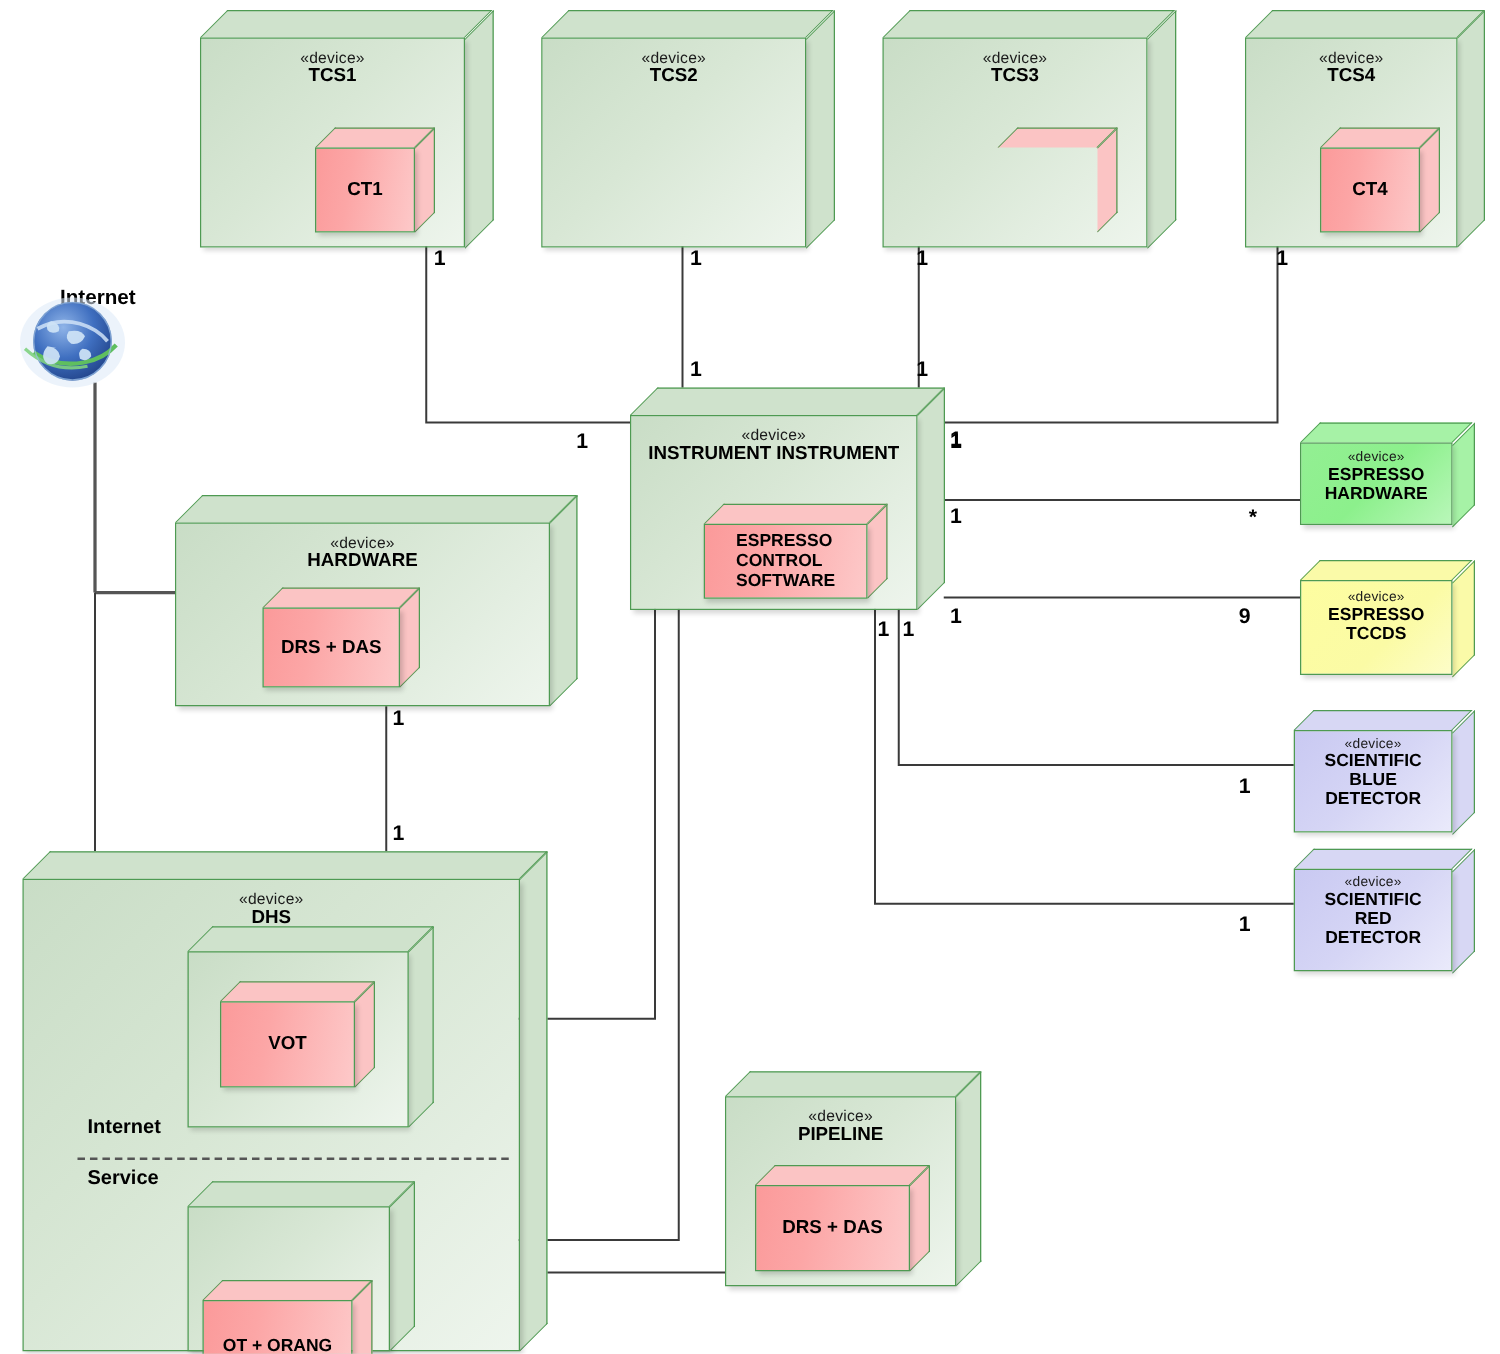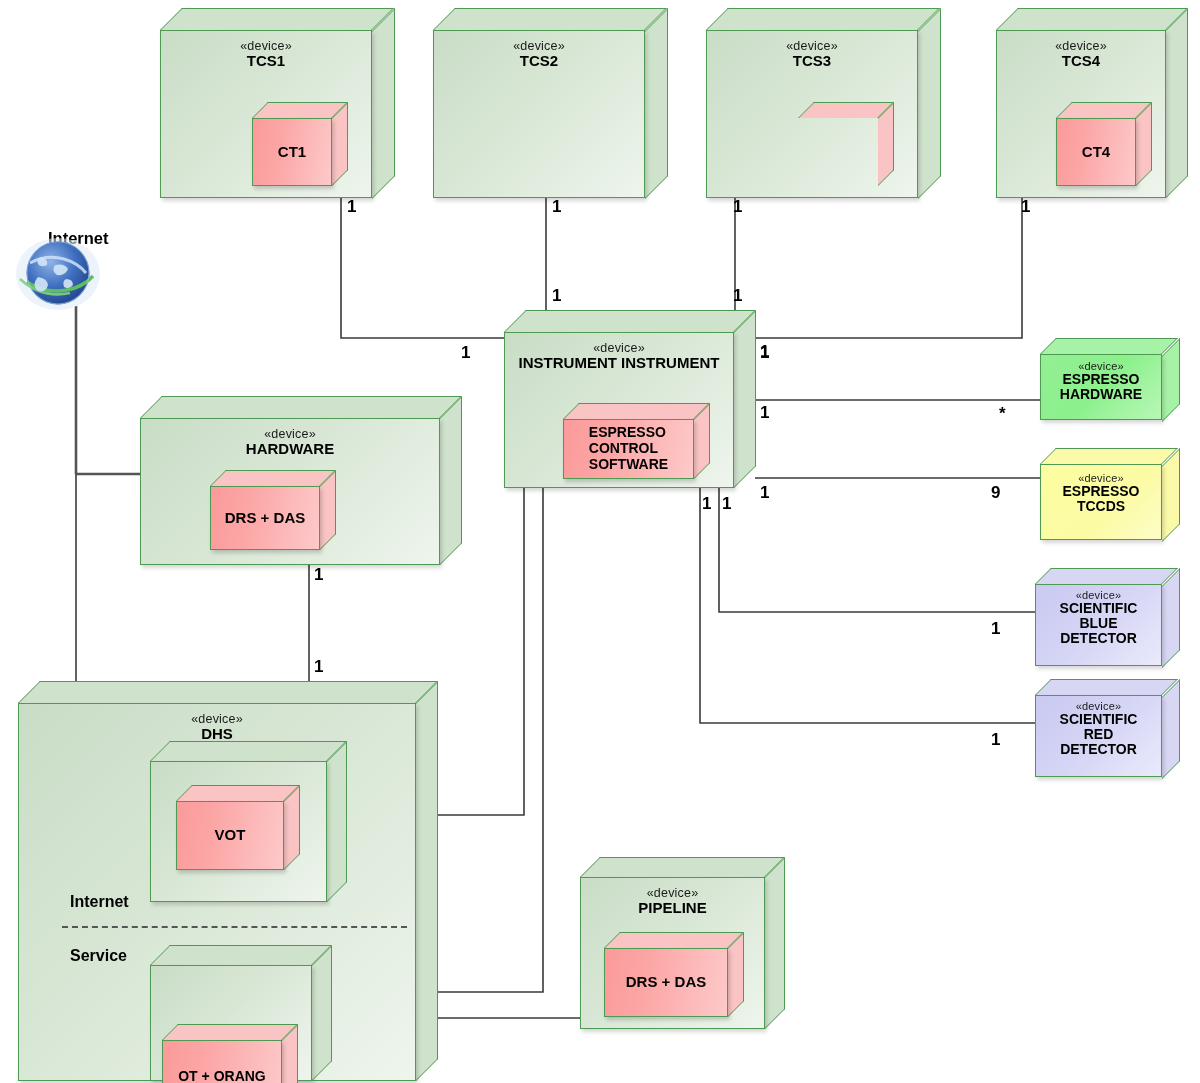--- a/index.html
+++ b/index.html
@@ -386,21 +386,21 @@
         <div class="depth-side" style="right:0; top:0; width:16px; height:74px; transform: skewY(-45deg); transform-origin: top right; border-left:none;"></div>
         <div class="face" style="top:16px; width:120px; height:74px;">
           <div class="lbl" style="font-size:14px;">OT +  ORANG</div>
         </div>
       </div>
     </div>
   </div>
 
   <div class="partlabel" style="left:70px; top:893px;">Internet</div>
   <div class="dashline" style="left:62px; top:926px; width:345px;"></div>
-  <div class="partlabel" style="left:70px; top:934px;margin-top:13px;">Service</div>
+  <div class="partlabel" style="left:70px; top:934px;">Service</div>
 
   <div class="node" style="left:580px; top:857px; width:205px; height:172px;">
     <div class="depth-top" style="left:0; top:0; width:185px; height:20px; transform: skewX(-45deg); transform-origin: bottom left; border-bottom:none;"></div>
     <div class="depth-side" style="right:0; top:0; width:20px; height:152px; transform: skewY(-45deg); transform-origin: top right; border-left:none;"></div>
     <div class="face" style="top:20px; width:185px; height:152px;">
       <div class="titlewrap">
         <div class="stereo">«device»</div>
         <div class="nm">PIPELINE</div>
       </div>
     </div>

